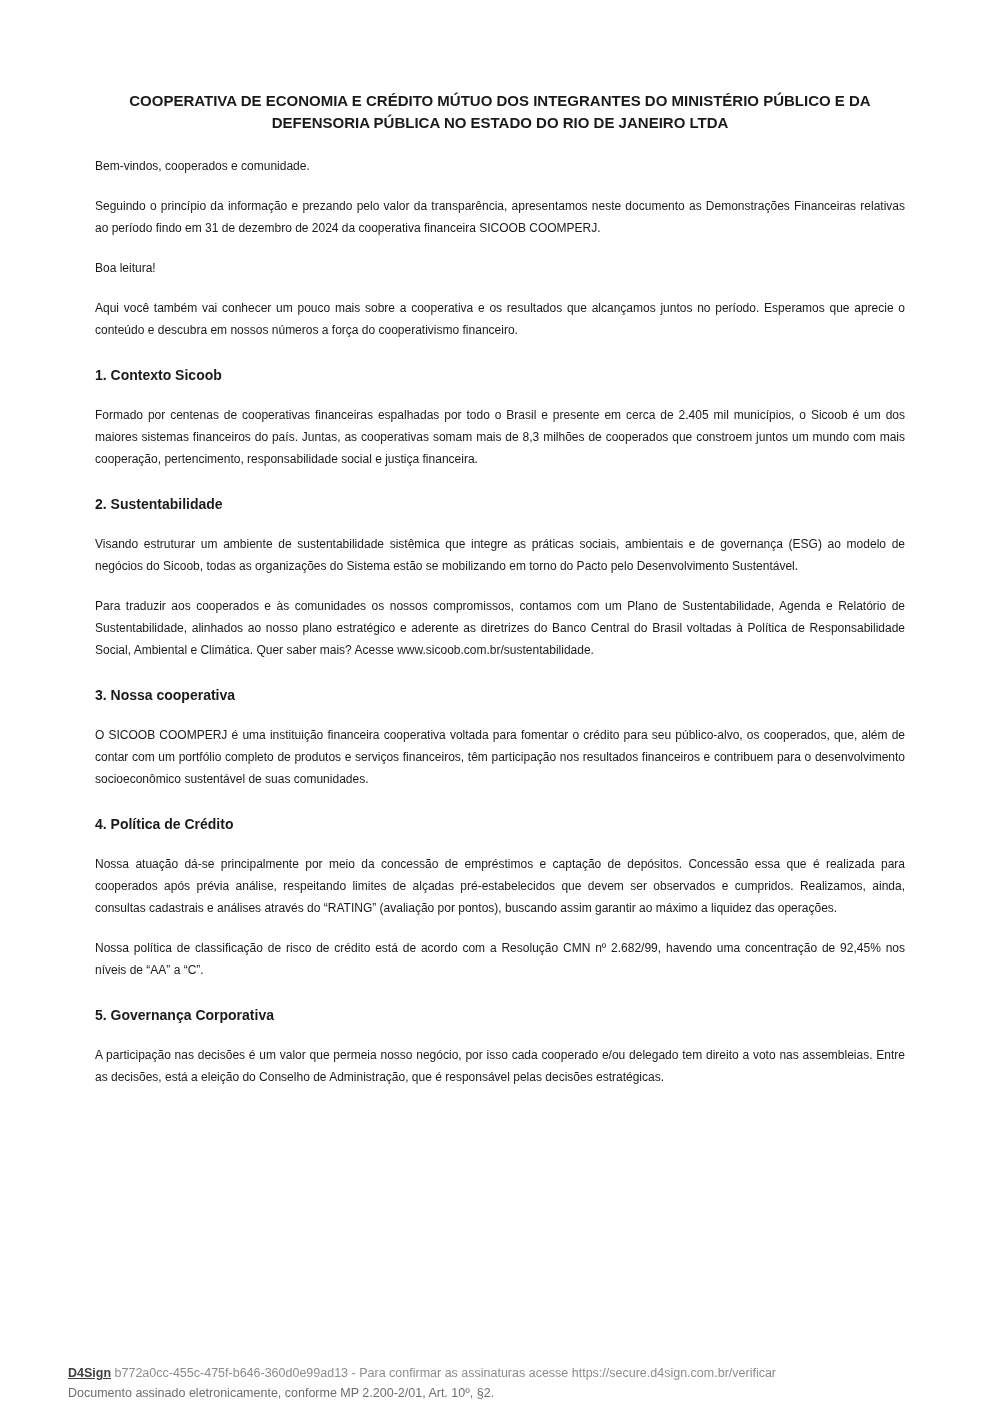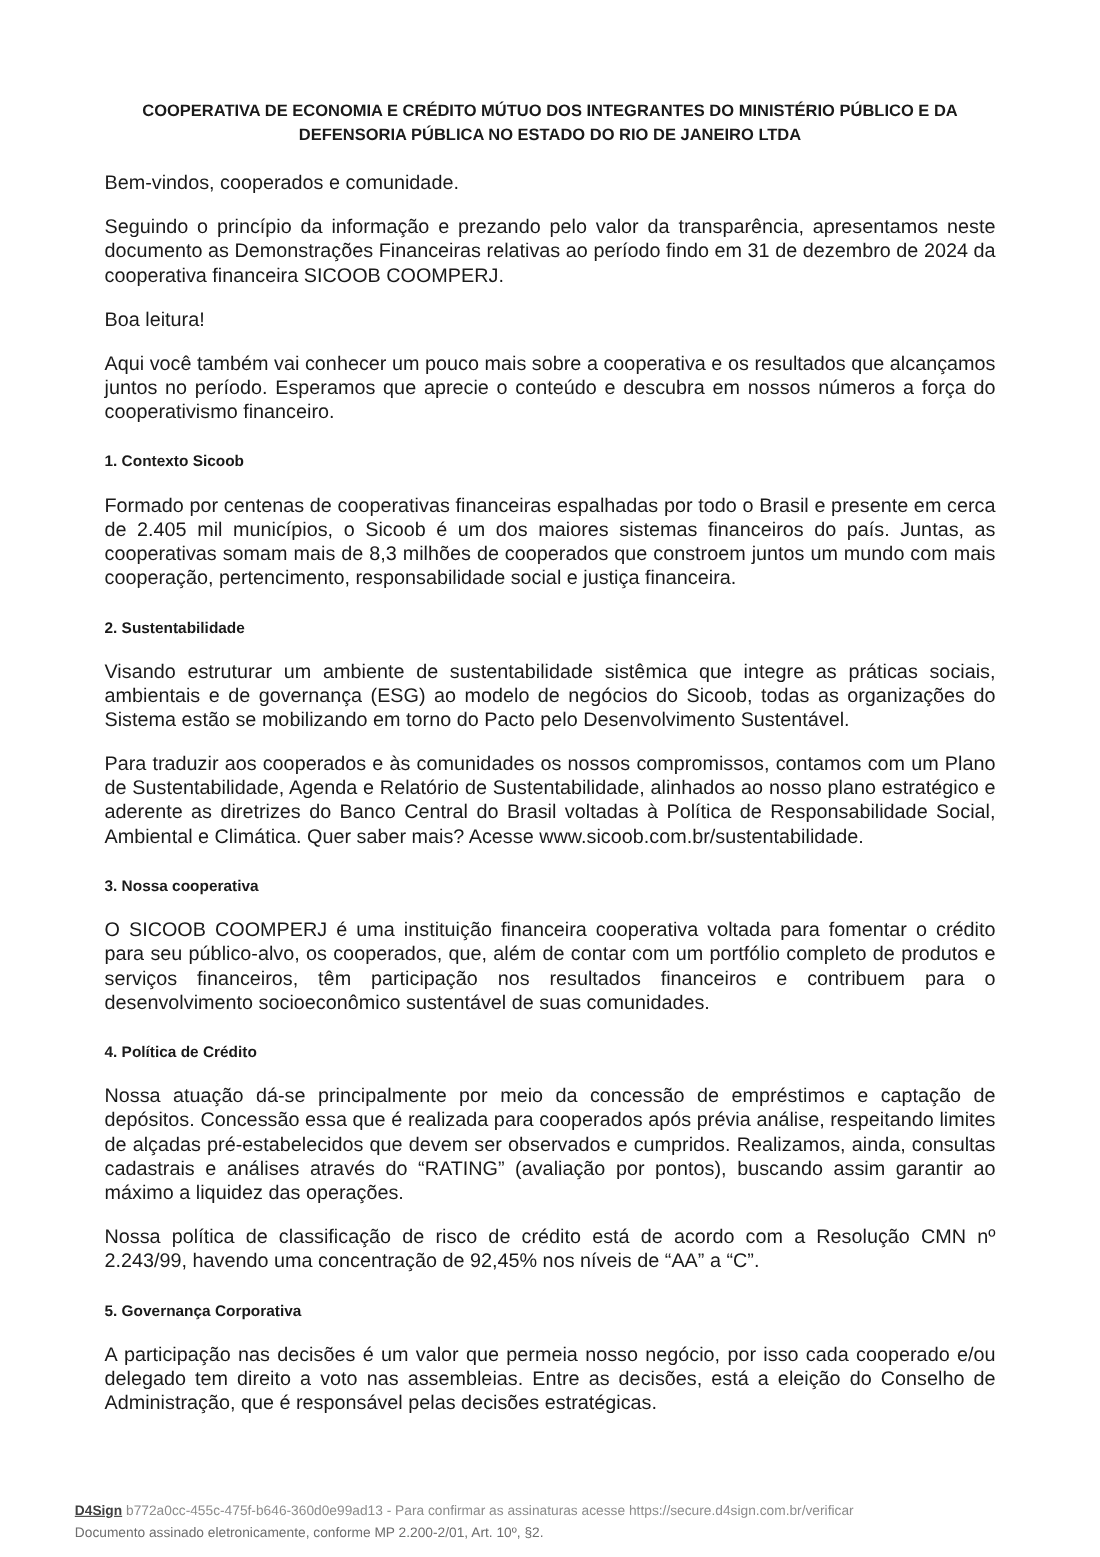--- a/index.html
+++ b/index.html
@@ -29,21 +29,21 @@
     margin: 0 0 22px 0;
   }
   .doc-subtitle {
     font-size: 15px;
     font-weight: bold;
     text-align: center;
     line-height: 22px;
     margin: 0 0 21px 0;
   }
   .para {
-    font-size: 18px;
+    font-size: 12px;
     line-height: 22px;
     text-align: justify;
     margin: 0 0 18px 0;
   }
   .section-heading {
     font-size: 14px;
     font-weight: bold;
     line-height: 22px;
     margin: 23px 0 18px 0;
   }
@@ -94,21 +94,21 @@
 
     <h3 class="section-heading">2. Sustentabilidade</h3>
     <p class="para">Visando estruturar um ambiente de sustentabilidade sistêmica que integre as práticas sociais, ambientais e de governança (ESG) ao modelo de negócios do Sicoob, todas as organizações do Sistema estão se mobilizando em torno do Pacto pelo Desenvolvimento Sustentável.</p>
     <p class="para"><span>Para traduzir aos cooperados e às comunidades os nossos compromissos, contamos com um Plano de Sustentabilidade, Agenda e Relatório de Sustentabilidade, alinhados ao nosso plano estratégico e aderente as diretrizes do Banco Central do Brasil voltadas à Política de Responsabilidade Social, Ambiental e Climática. Quer saber mais? Acesse </span><span class="inline-link">www.sicoob.com.br/sustentabilidade</span><span>.</span></p>
 
     <h3 class="section-heading">3. Nossa cooperativa</h3>
     <p class="para">O SICOOB COOMPERJ é uma instituição financeira cooperativa voltada para fomentar o crédito para seu público-alvo, os cooperados, que, além de contar com um portfólio completo de produtos e serviços financeiros, têm participação nos resultados financeiros e contribuem para o desenvolvimento socioeconômico sustentável de suas comunidades.</p>
 
     <h3 class="section-heading">4. Política de Crédito</h3>
     <p class="para">Nossa atuação dá-se principalmente por meio da concessão de empréstimos e captação de depósitos. Concessão essa que é realizada para cooperados após prévia análise, respeitando limites de alçadas pré-estabelecidos que devem ser observados e cumpridos. Realizamos, ainda, consultas cadastrais e análises através do “RATING” (avaliação por pontos), buscando assim garantir ao máximo a liquidez das operações.</p>
-    <p class="para">Nossa política de classificação de risco de crédito está de acordo com a Resolução CMN nº 2.243/99, havendo uma concentração de 92,45% nos níveis de “AA” a “C”.</p>
+    <p class="para">Nossa política de classificação de risco de crédito está de acordo com a Resolução CMN nº 2.682/99, havendo uma concentração de 92,45% nos níveis de “AA” a “C”.</p>
 
     <h3 class="section-heading">5. Governança Corporativa</h3>
     <p class="para">A participação nas decisões é um valor que permeia nosso negócio, por isso cada cooperado e/ou delegado tem direito a voto nas assembleias. Entre as decisões, está a eleição do Conselho de Administração, que é responsável pelas decisões estratégicas.</p>
 
   </div>
 
   <div class="footer">
     <div class="footer-line1"><span class="footer-brand">D4Sign</span> <span>b772a0cc-455c-475f-b646-360d0e99ad13 - Para confirmar as assinaturas acesse https://secure.d4sign.com.br/verificar</span></div>
     <div class="footer-line2">Documento assinado eletronicamente, conforme MP 2.200-2/01, Art. 10º, §2.</div>
   </div>

